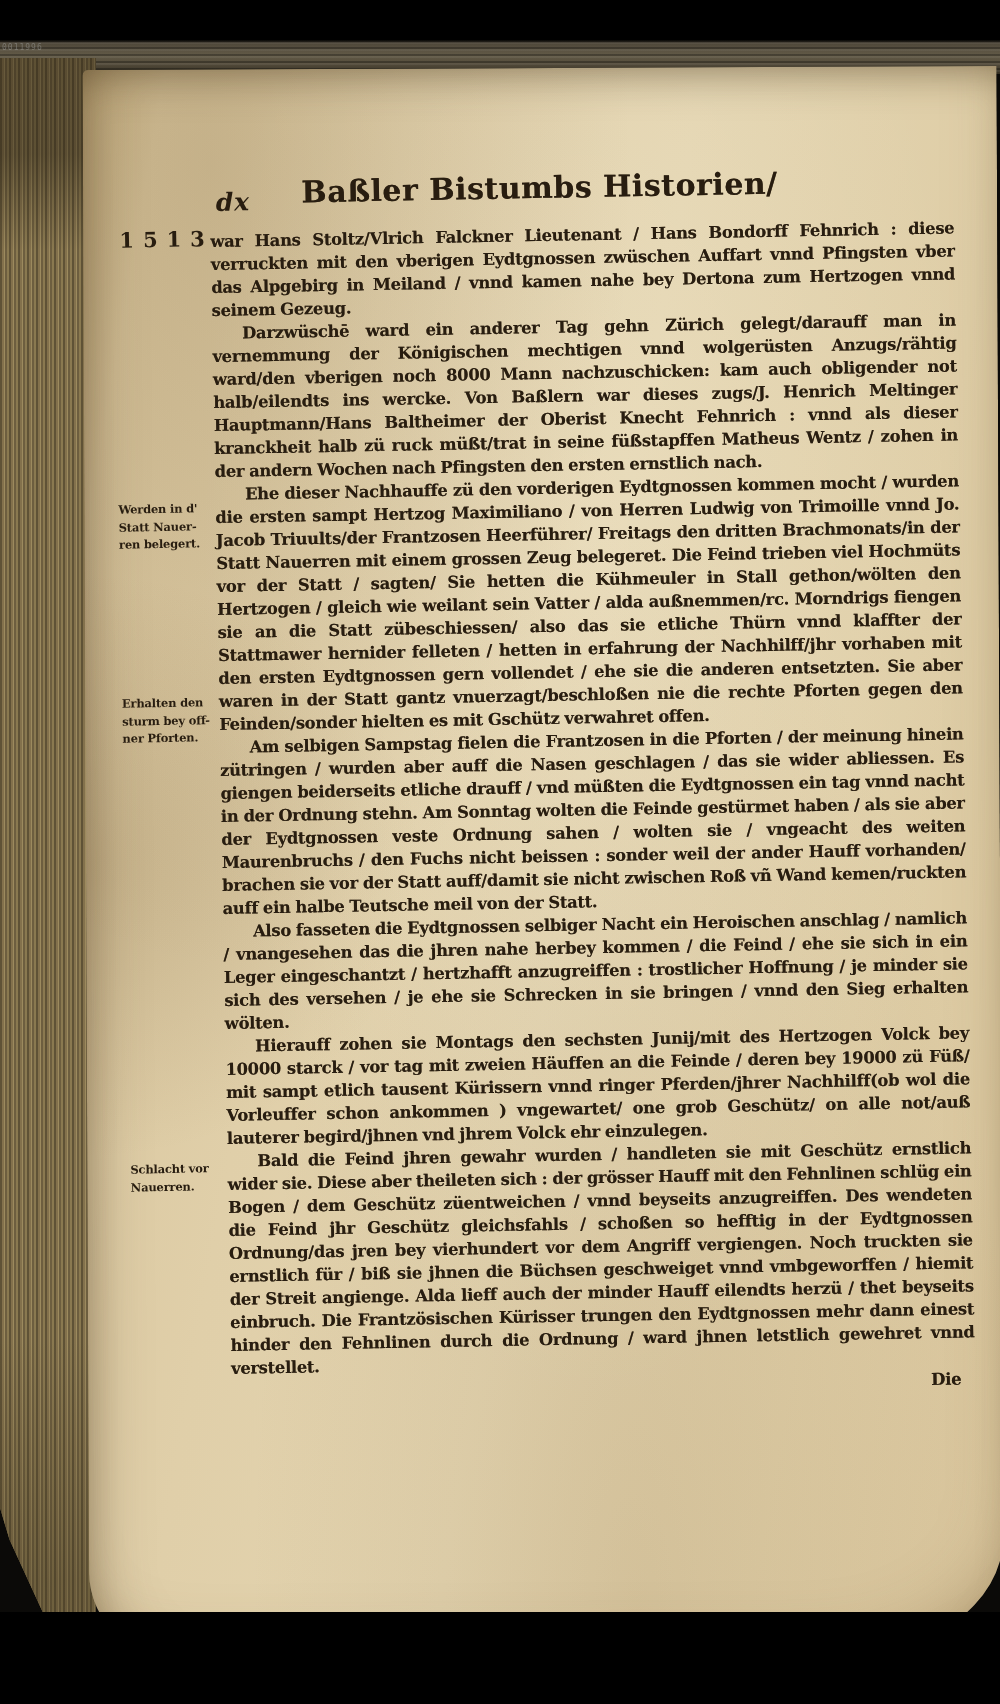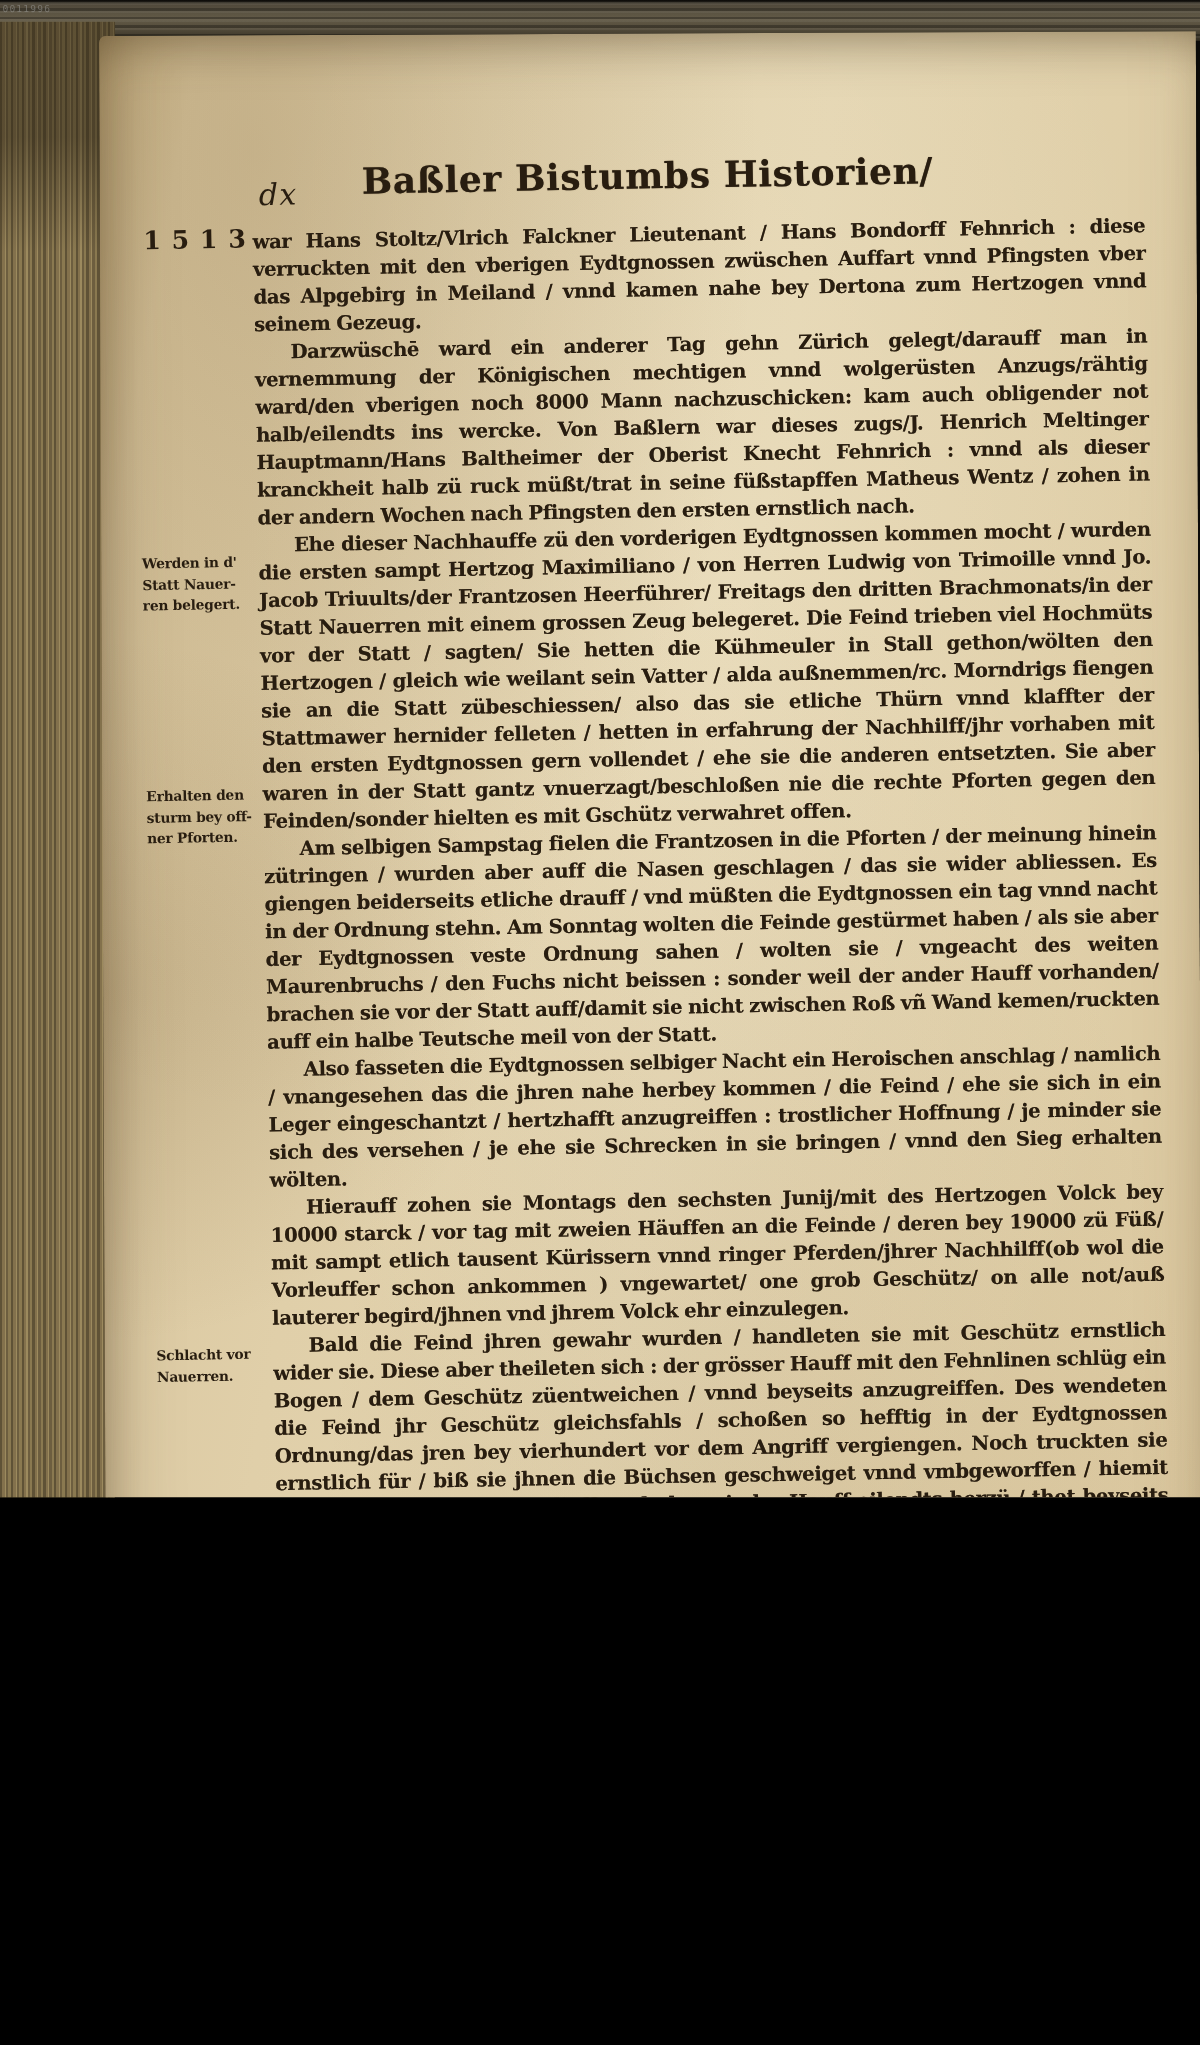--- a/index.html
+++ b/index.html
@@ -1,19 +1,20 @@
 <!DOCTYPE html>
 <html><head>
 <meta charset="utf-8">
 <style>
   html,body{margin:0;padding:0;background:#000;}
   .photo{
-    position:relative;width:1000px;height:1248px;overflow:hidden;
+    position:relative;width:1000px;height:1572px;overflow:hidden;
     background:#0b0a08;
     font-family:"DejaVu Serif", serif;
+    margin-top:40px;
   }
   
   .top-edge{
     position:absolute;left:0;top:0;width:1000px;height:34px;
     background:
       repeating-linear-gradient(180deg, rgba(0,0,0,.28) 0 2px, rgba(255,255,255,.05) 2px 4px, transparent 4px 7px),
       linear-gradient(180deg,#35302404,#4f483a 10%,#625a47 45%,#544c3b 70%,#332e22 100%);
   }
   .watermark{
     position:absolute;left:2px;top:3px;
@@ -45,21 +46,21 @@
       inset 34px 0 60px -38px rgba(90,70,40,.55),
       inset -14px -34px 70px -34px rgba(120,95,55,.38);
   }
   .rot{position:absolute;inset:0;transform:rotate(-0.8deg);transform-origin:35% 55%;}
 
   .ink{color:#281d10;}
   
   .header-row{position:absolute;left:137px;top:104px;width:744px;height:46px;}
   .folio{
     position:absolute;left:6px;top:12px;
-    font-size:25px;font-weight:400;font-style:italic;letter-spacing:1px;
+    font-size:25px;font-weight:700;font-style:italic;letter-spacing:1px;
   }
   .page-title{
     position:absolute;left:0;top:0;width:100%;
     text-align:center;padding-right:84px;box-sizing:border-box;
     font-size:30px;font-weight:700;letter-spacing:.5px;
     text-shadow:0 0 .6px rgba(50,35,15,.7);
   }
   
   .year{
     position:absolute;left:46px;top:154px;

